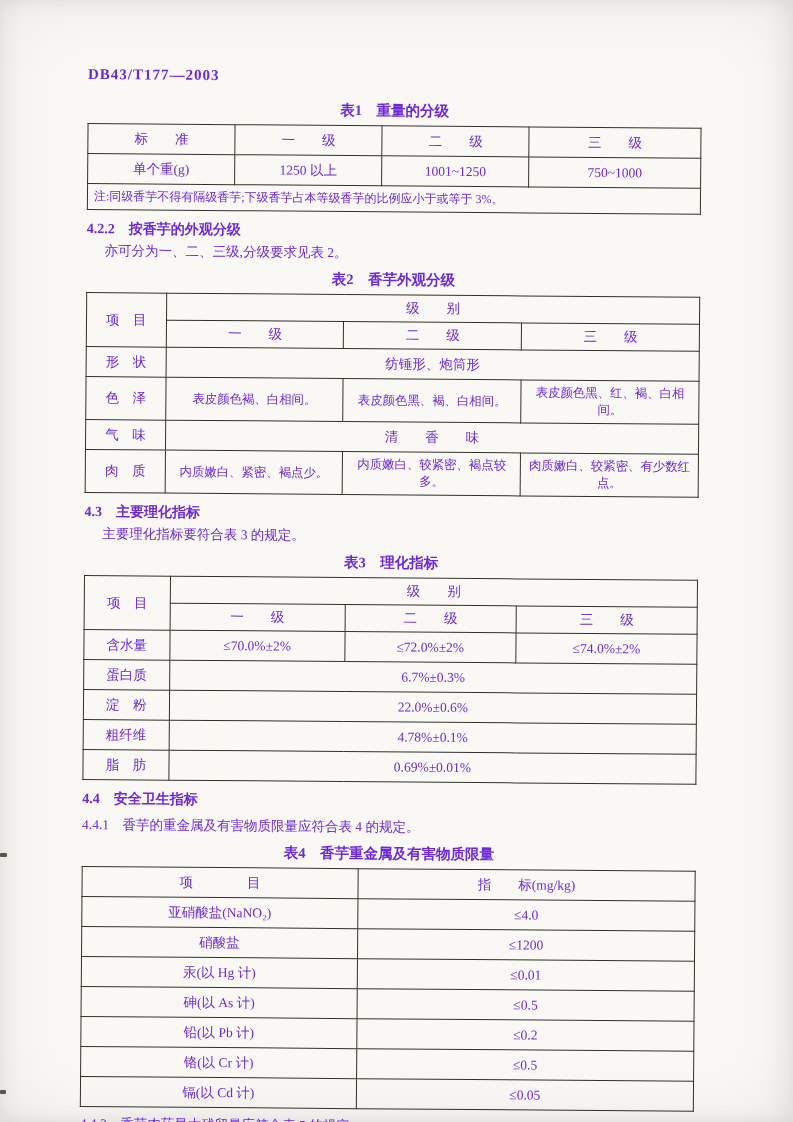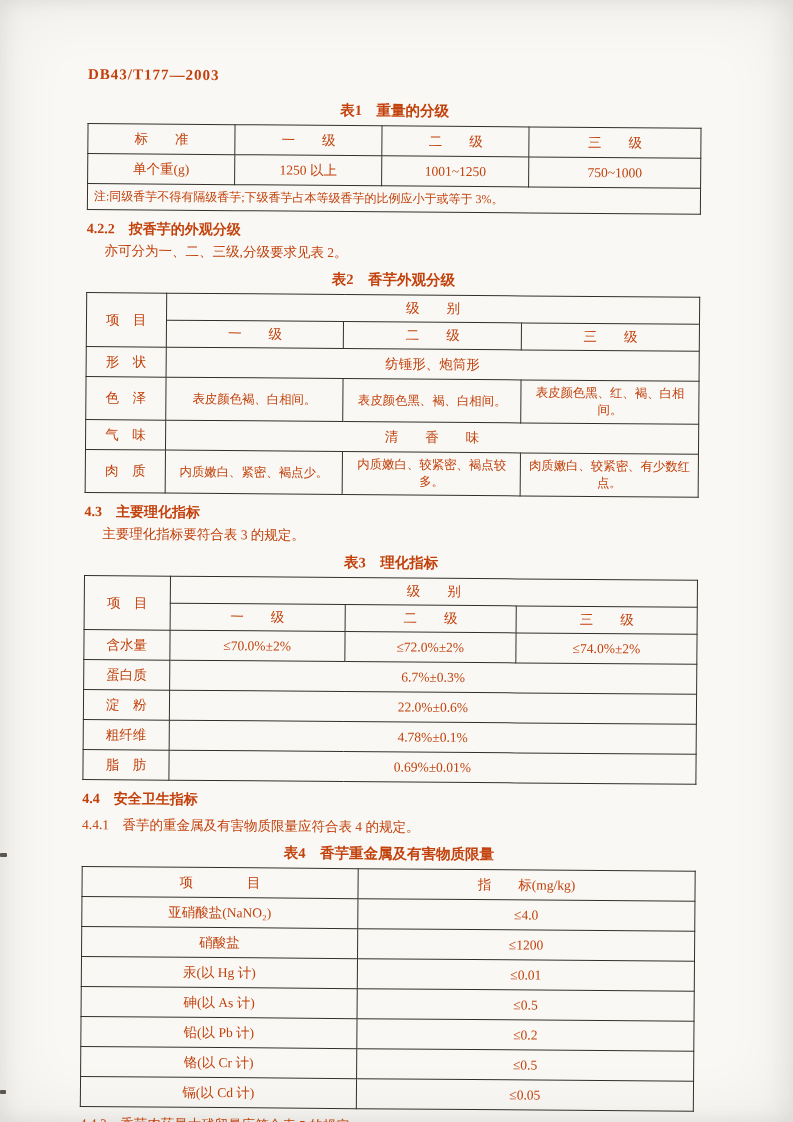--- a/index.html
+++ b/index.html
@@ -2,21 +2,21 @@
 <html><head>
 <meta charset="utf-8">
 <style>
   * { margin:0; padding:0; box-sizing:border-box; }
   html,body { background:#cfcecb; }
   .page {
     position:relative;
     width:793px; height:1122px;
     margin:0 auto;
     background:#f9f8f4;
-    color:#c2410c;
+    color:#6d28d9;
     font-family:"Liberation Serif","DejaVu Serif",serif;
     overflow:hidden;
     box-shadow: inset 0 0 70px rgba(0,0,0,0.07), inset -10px 0 22px rgba(0,0,0,0.05), inset 8px 0 18px rgba(0,0,0,0.04);
   }
   .content {
     position:absolute; left:88px; top:66px; width:614px;
     transform:rotate(0.45deg); transform-origin:left top;
   }
   .doc-header { font-size:15px; font-weight:bold; letter-spacing:1px; margin-bottom:16px; }
   .tbl-title { text-align:center; font-weight:bold; font-size:14.5px; margin:8px 0 5px; }

